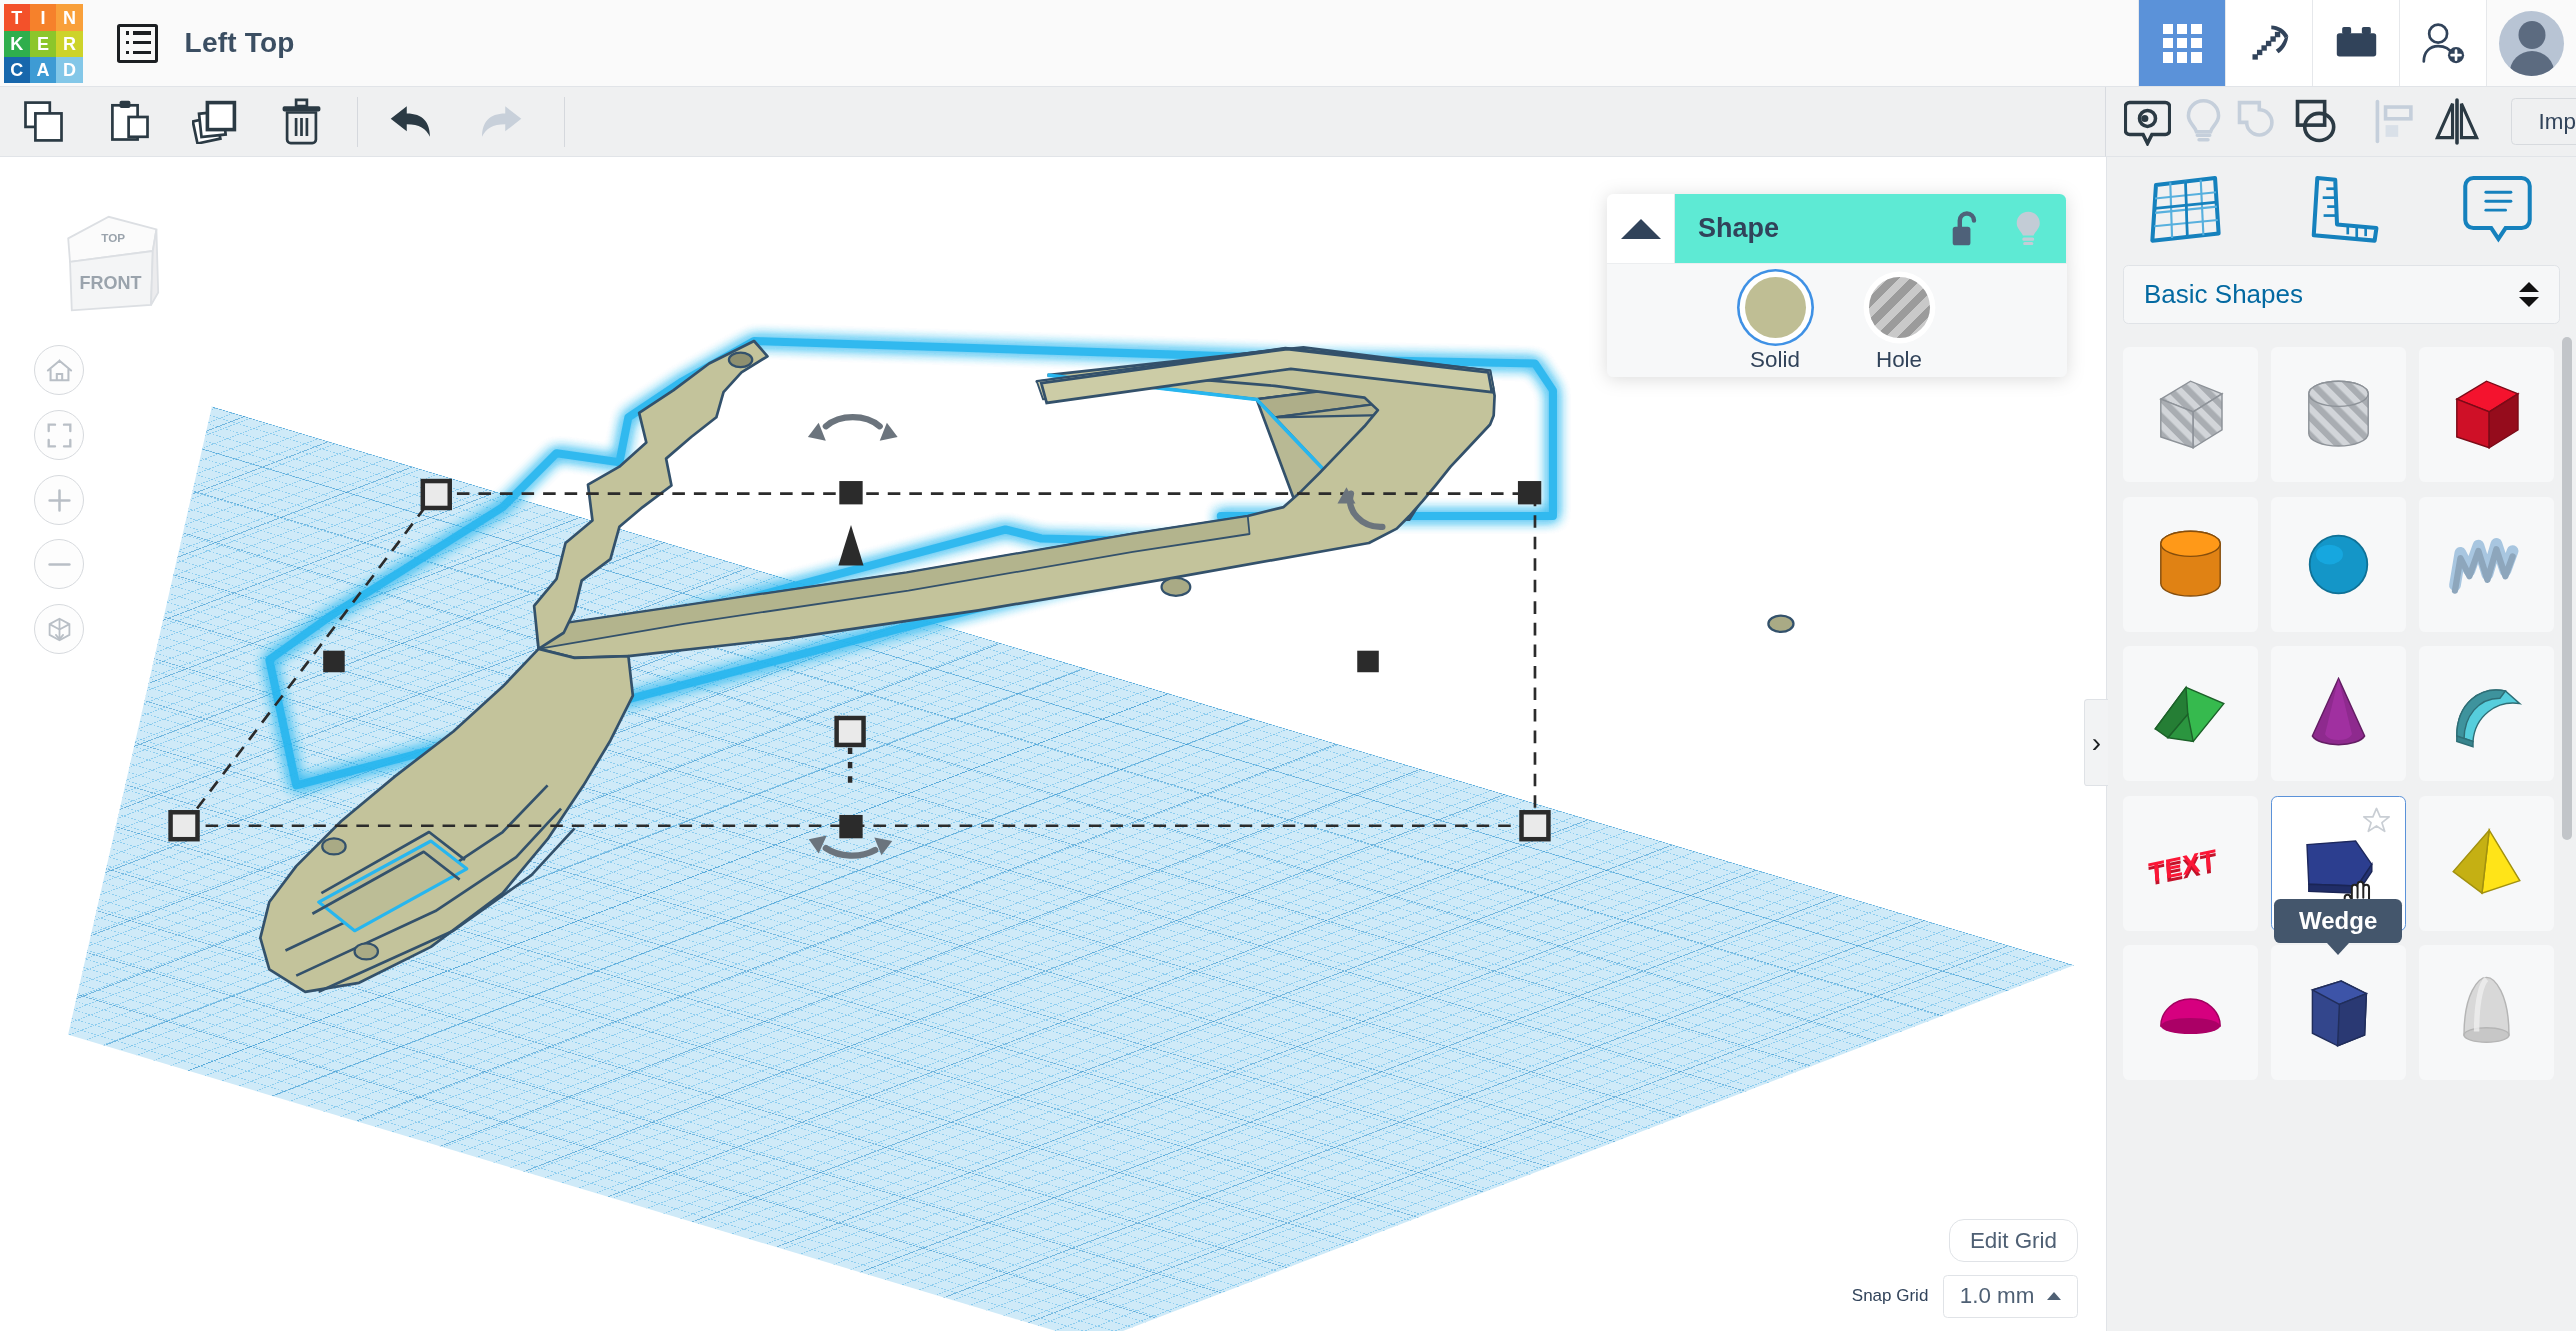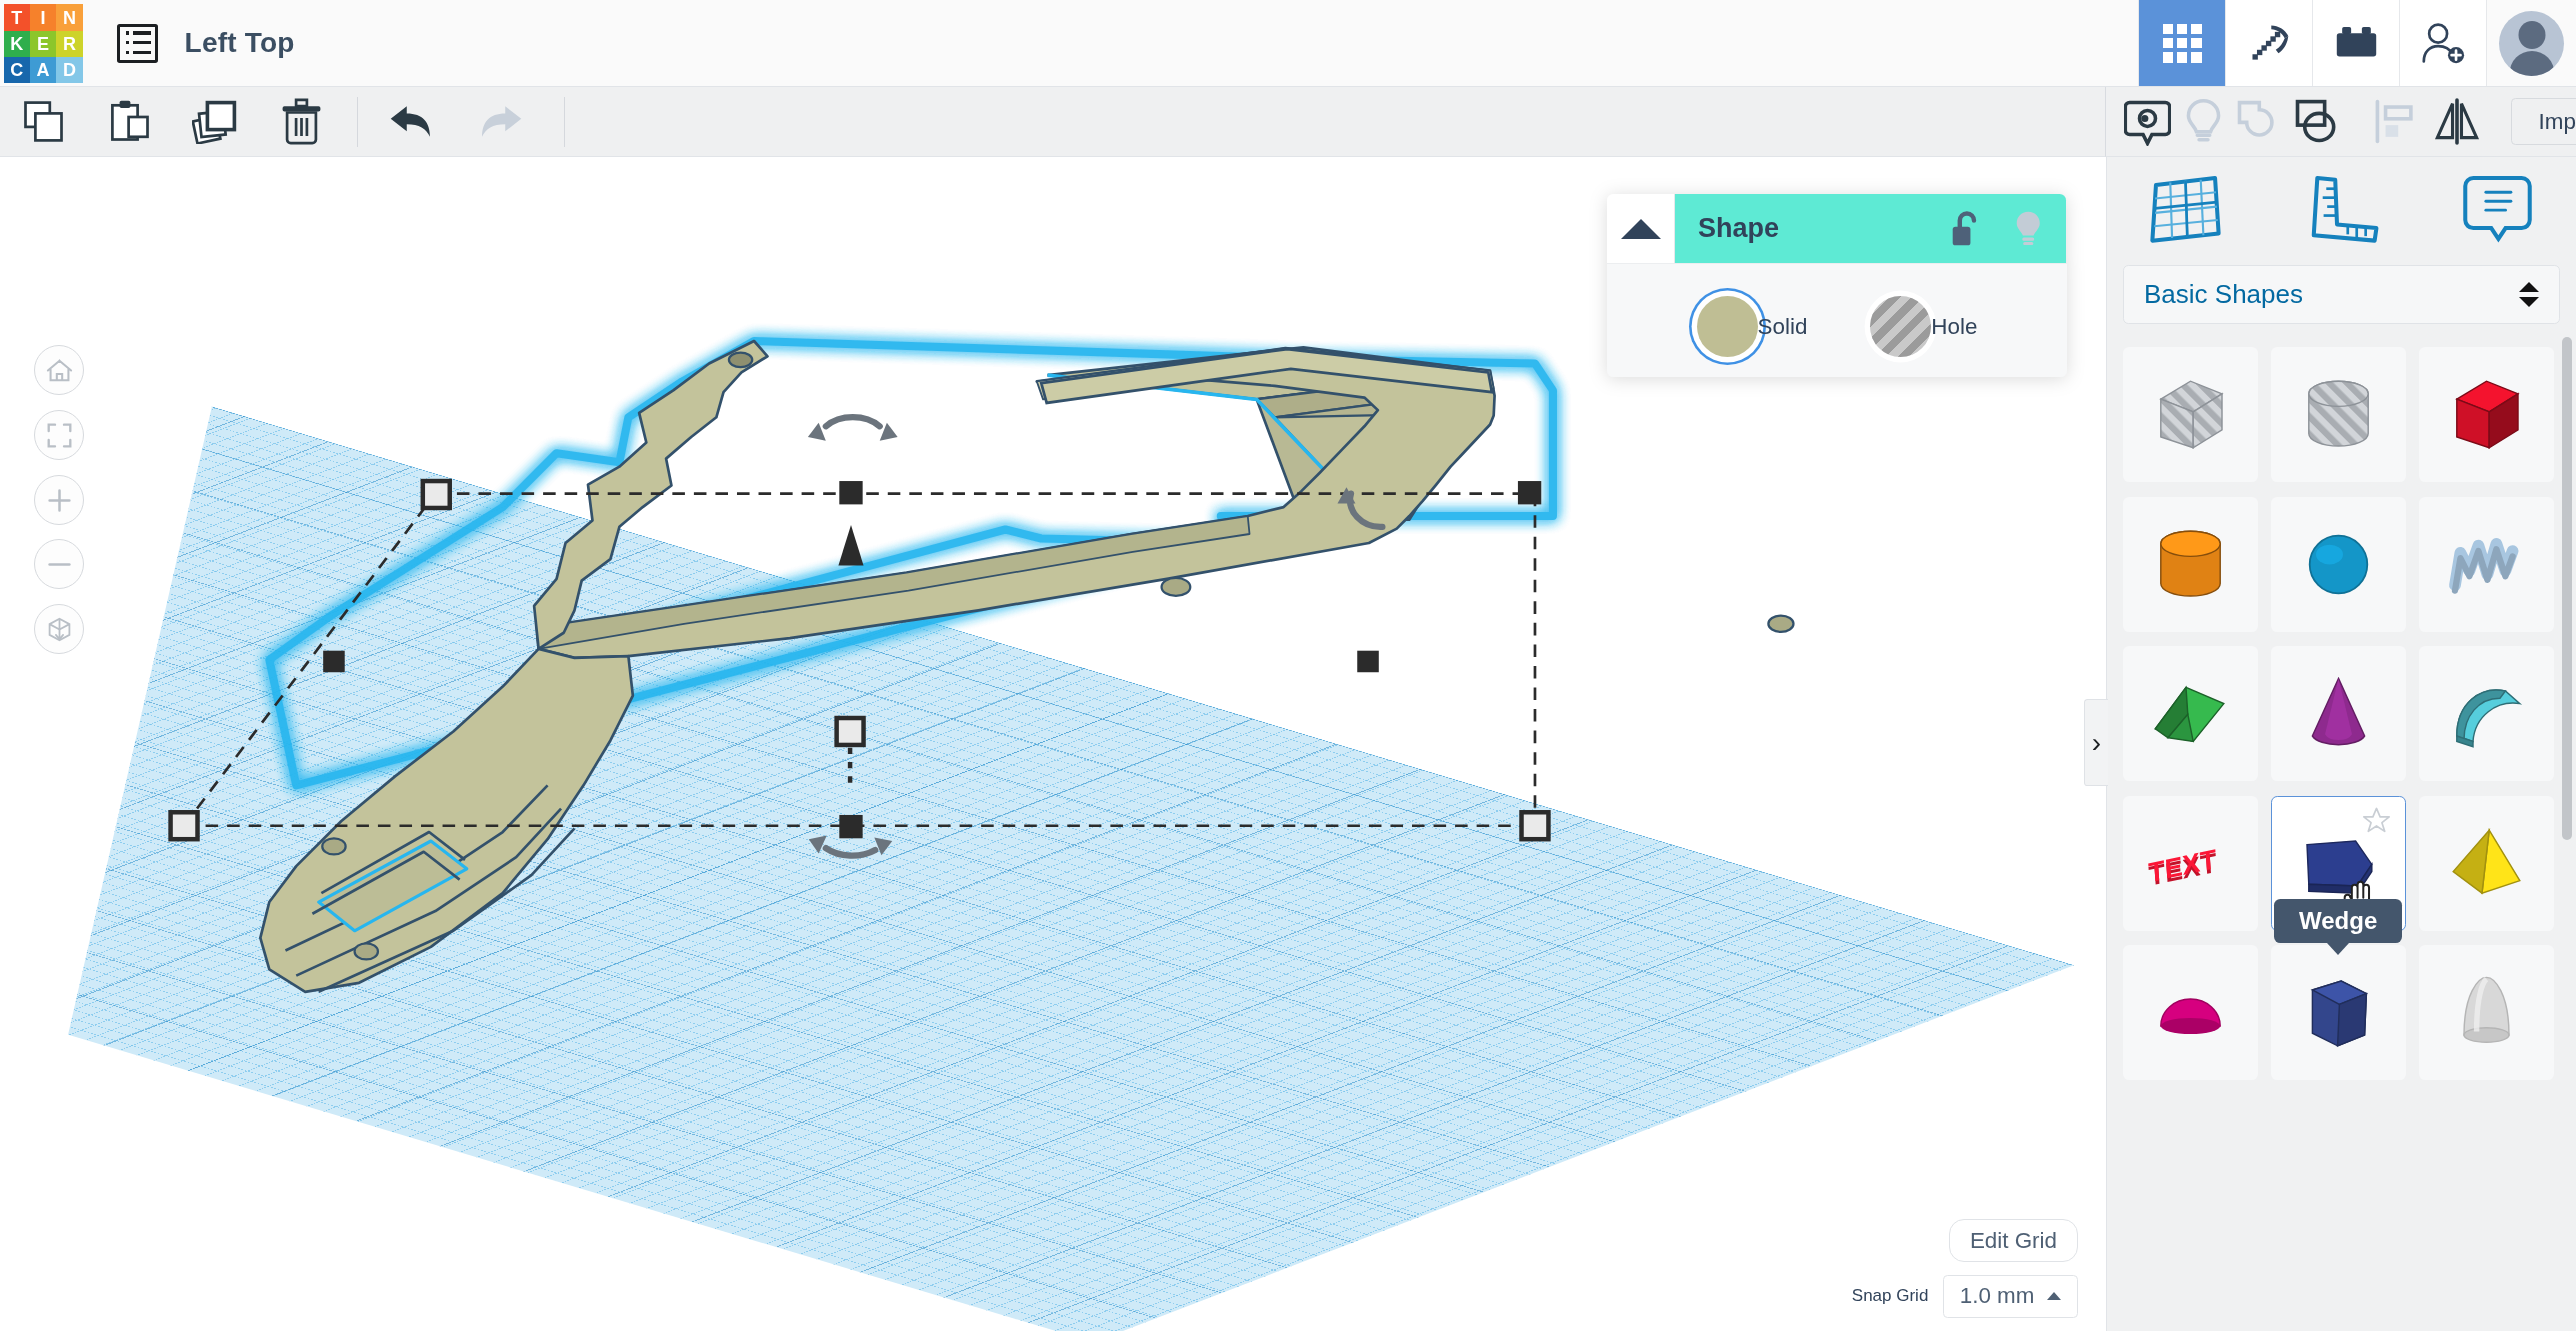--- a/index.html
+++ b/index.html
@@ -171,21 +171,21 @@
     display: flex; align-items: center; padding: 0 23px;
   }
   #shape-head .title { font-size: 27px; font-weight: bold; color: #31435a; }
   #shape-head .icons { margin-left: auto; display: flex; align-items: center; gap: 30.5px; }
   #shape-body {
     position: absolute; left: 0; top: 69px; width: 460px; height: 114px;
     background: #f7f8f9; border-radius: 0 0 6.3px 6.3px;
     display: flex; justify-content: center; gap: 63px; padding-top: 12.6px;
     border-top: 0.9px solid #eceef0;
   }
-  .swatch-wrap { display: flex; flex-direction: row; align-items: center; }
+  .swatch-wrap { display: flex; flex-direction: column; align-items: center; gap: 9px; }
   .swatch {
     width: 61px; height: 61px; border-radius: 50%;
     box-shadow: 0 0 0 5.4px #ffffff;
   }
   .swatch.solid { background: #bfbe94; box-shadow: 0 0 0 5.4px #ffffff, 0 0 0 8px #3f91e5; }
   .swatch.hole {
     background: repeating-linear-gradient(-45deg, #9b9b9b 0 8px, #c9c9c9 8px 16px);
   }
   .swatch-label { font-size: 22.4px; color: #31435a; }
 
@@ -535,20 +535,29 @@
         <path d="M912,296 l-12,16 l20,4 z"></path>
         <path d="M988,296 l12,16 l-20,4 z"></path>
         <path d="M1500,368 l-10,18 l20,0 z"></path>
         <path d="M912,776 l-11,-16 l20,-4 z"></path>
         <path d="M982,778 l12,-16 l-20,-4 z"></path>
       </g>
     </svg>
 
     <div class="canvas-fade-top"></div>
 
+    <div id="viewcube">
+      <svg width="135" height="117" viewBox="0 0 150 130">
+        <path d="M28,36 L73,12 L126,26 L122,50 L30,62 Z" fill="#fbfbfb" stroke="#dcdfe3" stroke-width="2"></path>
+        <path d="M30,62 L122,50 L120,110 L32,116 Z" fill="#f4f5f6" stroke="#dcdfe3" stroke-width="2"></path>
+        <path d="M122,50 L126,26 L128,96 L120,110 Z" fill="#ececee" stroke="#dcdfe3" stroke-width="2"></path>
+        <text x="78" y="40" font-family="Liberation Sans, sans-serif" font-size="13" font-weight="bold" fill="#9aa3ac" text-anchor="middle">TOP</text>
+        <text x="75" y="92" font-family="Liberation Sans, sans-serif" font-size="20" font-weight="bold" fill="#9aa3ac" text-anchor="middle">FRONT</text>
+      </svg>
+    </div>
 
     <div class="navbtn" style="top:188px">
       <svg width="27" height="25" viewBox="0 0 30 28">
         <path d="M15 3 L28 14 M15 3 L2 14 M5 13 v12 h20 v-12 M12 25 v-7 h6 v7" fill="none" stroke="#b9bfc6" stroke-width="2.3" stroke-linecap="round"></path>
       </svg>
     </div>
     <div class="navbtn" style="top:253px">
       <svg width="27" height="27" viewBox="0 0 30 30">
         <path d="M3 10 V3 h7 M20 3 h7 v7 M27 20 v7 h-7 M10 27 H3 v-7" fill="none" stroke="#b9bfc6" stroke-width="2.6" stroke-linecap="round"></path>
       </svg>

